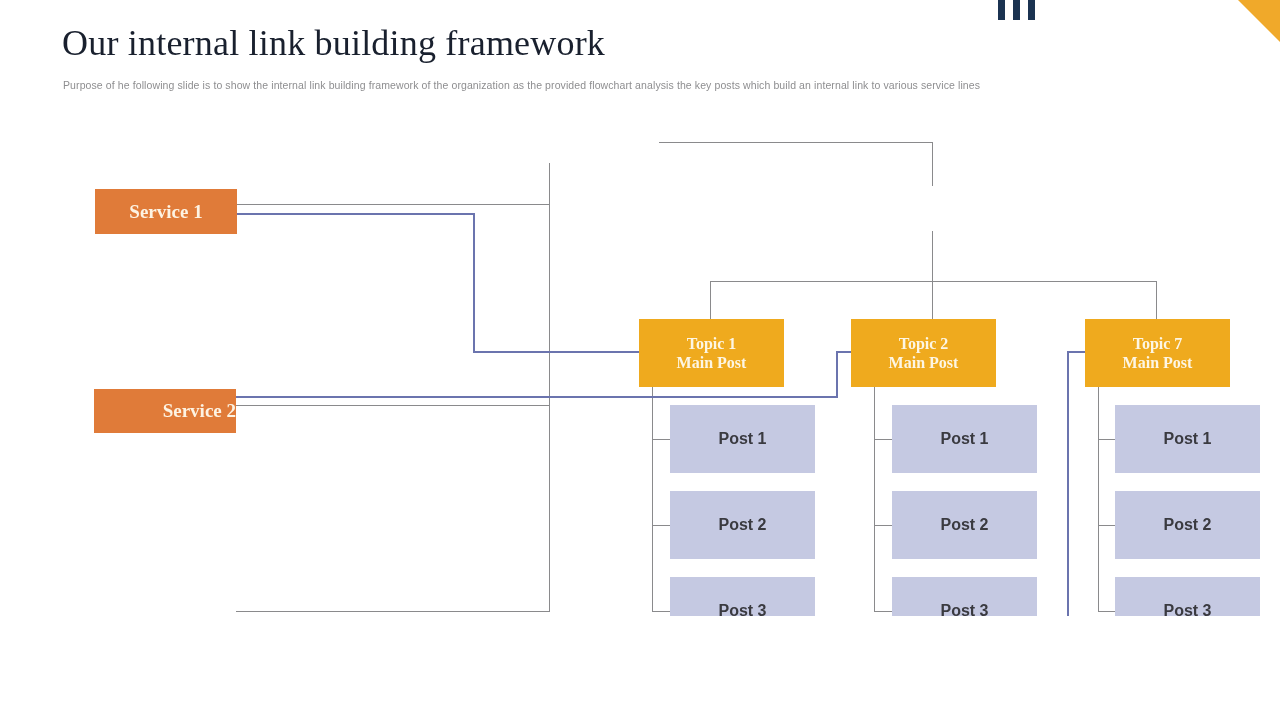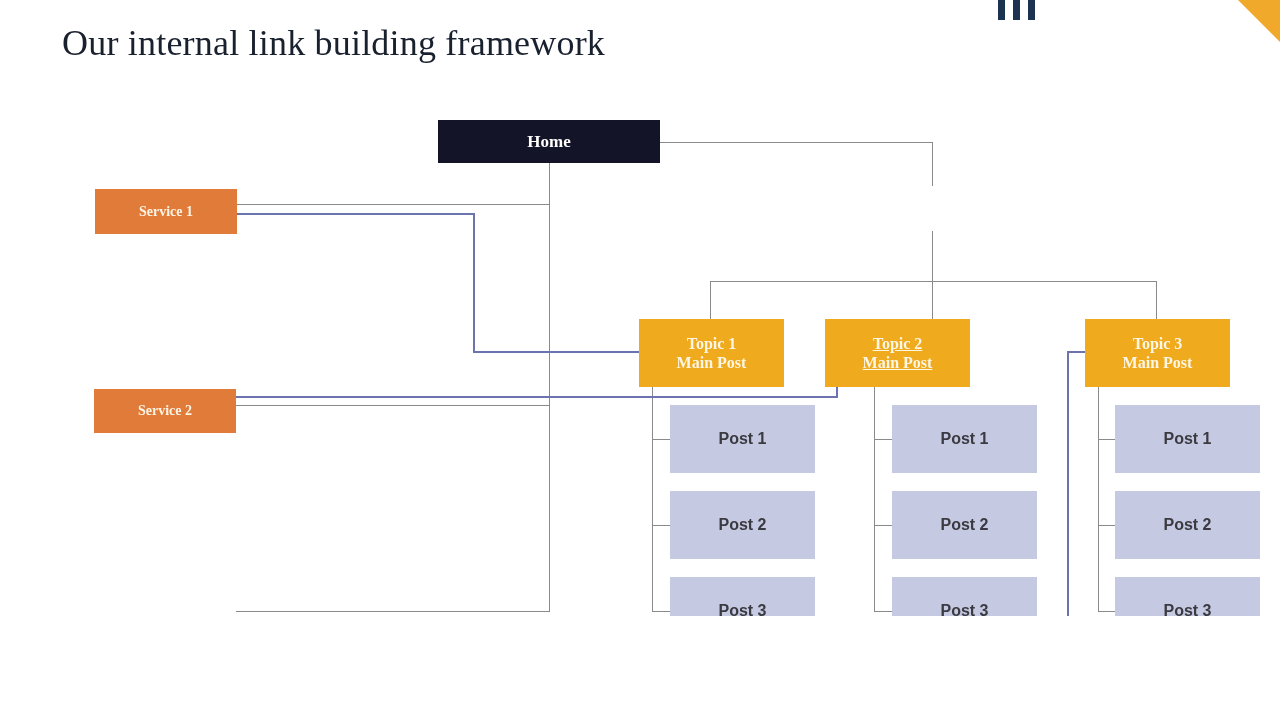--- a/index.html
+++ b/index.html
@@ -128,21 +128,21 @@
     font-family: "Liberation Serif", serif;
     font-weight: bold;
     font-size: 17px;
   }
   .node-service,
   .node-blog {
     background: #E07B39;
     color: #FDF3E3;
     font-family: "Liberation Serif", serif;
     font-weight: bold;
-    font-size: 14px;
+    font-size: 19px;
   }
   .node-topic {
     background: #EFAA1E;
     color: #FDF6E4;
     font-family: "Liberation Serif", serif;
     font-weight: bold;
     font-size: 16px;
     line-height: 1.2;
     flex-direction: column;
   }
@@ -161,20 +161,21 @@
   <div class="corner-triangle"></div>
   <div class="tick-bars">
     <i></i>
     <i></i>
     <i></i>
   </div>
   <div class="bottom-arc"></div>
   <div class="bottom-arc-inner"></div>
 
   <div class="slide-title">Our internal link building framework</div>
+  <div class="slide-subtitle">Purpose of he following slide is to show the internal link building framework of the organization as the provided flowchart analysis the key posts which build an internal link to various service lines</div>
 
   <div class="ln v" style="left:513px; top:163px; height:449px;"></div>
 
   <div class="ln h" style="left:200px; top:204px; width:314px;"></div>
 
   <div class="ln h" style="left:200px; top:405px; width:314px;"></div>
 
   <div class="ln h" style="left:200px; top:611px; width:314px;"></div>
 
   <div class="ln h" style="left:623px; top:142px; width:273px;"></div>
@@ -207,42 +208,39 @@
 
   <div class="ln blue h" style="left:200px; top:396px; width:602px;"></div>
   <div class="ln blue v" style="left:800px; top:351px; height:47px;"></div>
   <div class="ln blue h" style="left:800px; top:351px; width:27px;"></div>
 
   <div class="ln blue v" style="left:128px; top:635px; height:26px;"></div>
   <div class="ln blue h" style="left:128px; top:659px; width:905px;"></div>
   <div class="ln blue v" style="left:1031px; top:351px; height:310px;"></div>
   <div class="ln blue h" style="left:1031px; top:351px; width:20px;"></div>
 
-  <div class="node node-home" style="left:402px; top:120px; width:222px; height:43px;">
-    <span>Home</span>
-  </div>
 
 
   <div class="node node-service" style="left:59px; top:189px; width:142px; height:45px;">
     <span>Service 1</span>
   </div>
-  <div class="node node-service" style="left:58px; top:389px; width:142px; height:44px;">
+  <div class="node node-service" style="left:58px; top:389px; width:142px; height:44px;justify-content:flex-end;">
     <span>Service 2</span>
   </div>
 
   <div class="node node-topic" style="left:603px; top:319px; width:145px; height:68px;">
     <span>Topic 1</span>
     <span>Main Post</span>
   </div>
-  <div class="node node-topic" style="left:789px; top:319px; width:145px; height:68px;text-decoration:underline;">
+  <div class="node node-topic" style="left:815px; top:319px; width:145px; height:68px;">
     <span>Topic 2</span>
     <span>Main Post</span>
   </div>
   <div class="node node-topic" style="left:1049px; top:319px; width:145px; height:68px;">
-    <span>Topic 3</span>
+    <span>Topic 7</span>
     <span>Main Post</span>
   </div>
 
   <div class="node node-post" style="left:634px; top:405px; width:145px; height:68px;">
     <span>Post 1</span>
   </div>
   <div class="node node-post" style="left:634px; top:491px; width:145px; height:68px;">
     <span>Post 2</span>
   </div>
   <div class="node node-post" style="left:634px; top:577px; width:145px; height:68px;">

